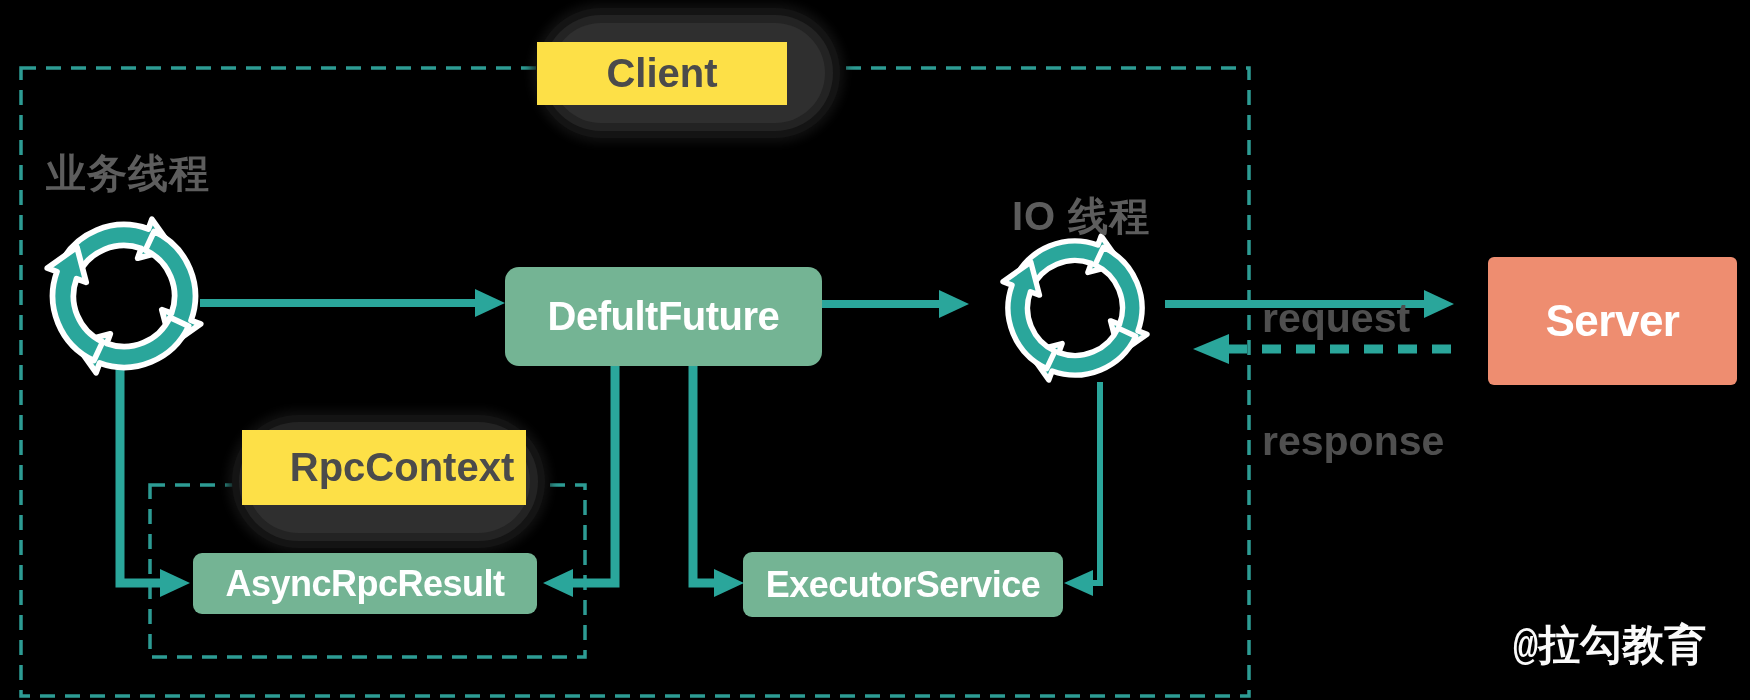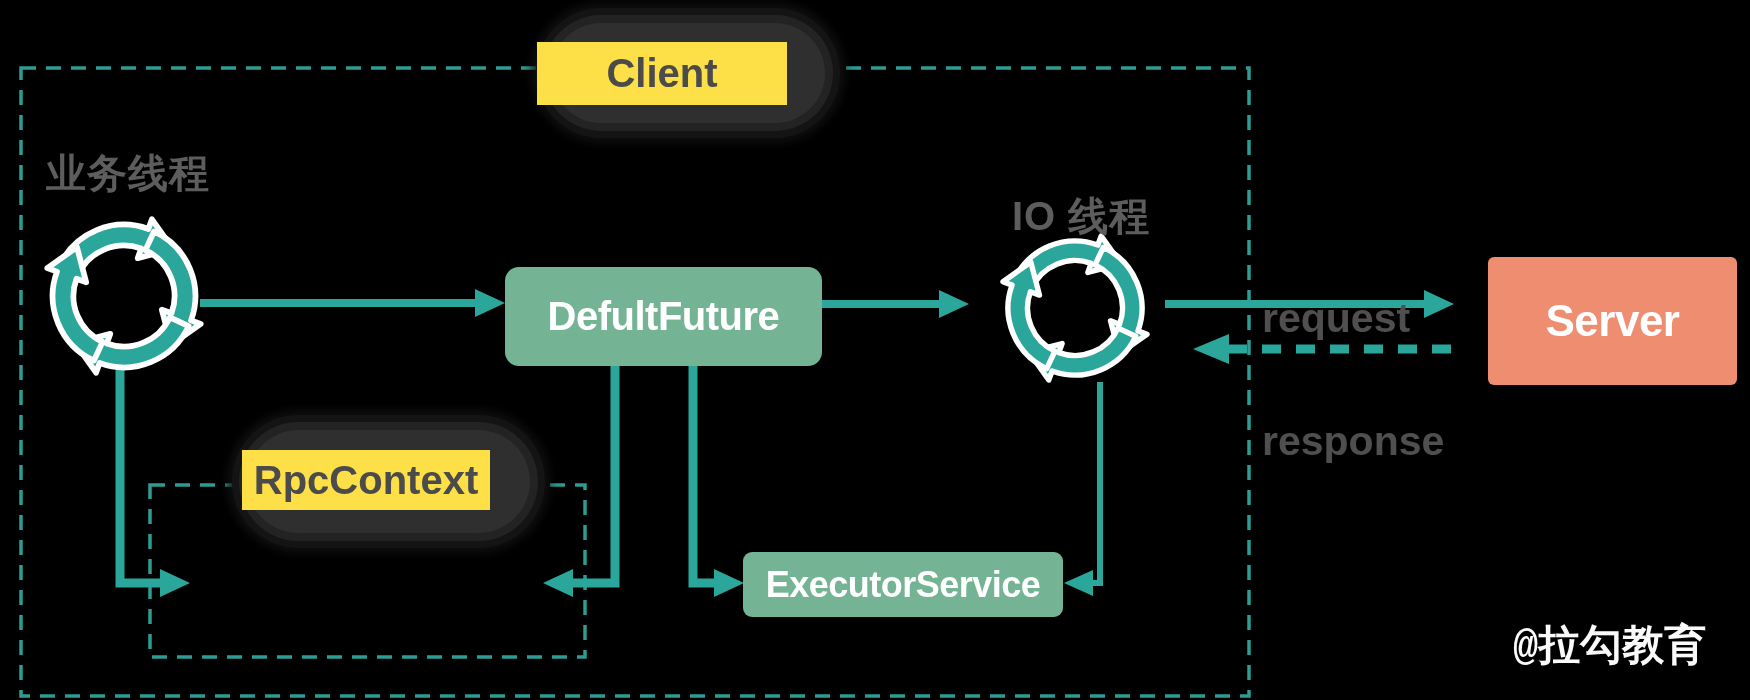--- a/index.html
+++ b/index.html
@@ -41,21 +41,21 @@
           background:var(--salmon,#ee8d70);font-size:44px;}
 
   
   .pill{position:absolute;z-index:2;background:var(--pill_dark,#2f2f2f);border-radius:60px;
         box-shadow:0 0 0 8px #232323,0 0 0 15px #141414,0 0 10px 20px rgba(18,18,18,.85);}
   #client-pill{left:551px;top:23px;width:274px;height:100px;}
   #rpc-pill{left:247px;top:430px;width:283px;height:103px;}
   .tag{position:absolute;z-index:3;background:#fde047;display:flex;align-items:center;justify-content:center;
        font-weight:bold;color:var(--tag_text,#4b4b4b);}
   #client-tag{left:537px;top:42px;width:250px;height:63px;font-size:40px;}
-  #rpc-tag{left:242px;top:450px;width:248px;height:60px;font-size:40px;}
+  #rpc-tag{left:242px;top:430px;width:248px;height:75px;font-size:40px;padding-left:36px;}
 
   
   .glabel{position:absolute;z-index:2;font-weight:bold;white-space:nowrap;
           color:var(--thread_label_gray,#5d5d5d);}
   #biz-label{left:46px;top:146px;font-size:40px;letter-spacing:1px;}
   #io-label{left:1012px;top:161px;font-size:40px;letter-spacing:1px;margin-top:28px;}
   .flabel{position:absolute;z-index:2;font-weight:bold;white-space:nowrap;
           color:var(--flow_label_gray,#4f4f4f);margin-top:48px;}
   #request-label{left:1262px;top:247px;font-size:41px;}
   #response-label{left:1262px;top:370px;font-size:41px;}
@@ -112,20 +112,21 @@
   <div class="pill" id="client-pill"></div>
   <div class="tag" id="client-tag">Client</div>
 
   <div class="pill" id="rpc-pill"></div>
   <div class="tag" id="rpc-tag">RpcContext</div>
 
   <div class="glabel" id="biz-label">业务线程</div>
   <div class="glabel" id="io-label">IO 线程</div>
 
   <div class="node green" id="defult-future">DefultFuture</div>
+  <div class="node green" id="async-rpc-result">AsyncRpcResult</div>
   <div class="node green" id="executor-service">ExecutorService</div>
 
   <div class="node" id="server">Server</div>
 
   <div class="flabel" id="request-label">request</div>
   <div class="flabel" id="response-label">response</div>
 
   <div id="watermark">@拉勾教育</div>
 
 </div>

